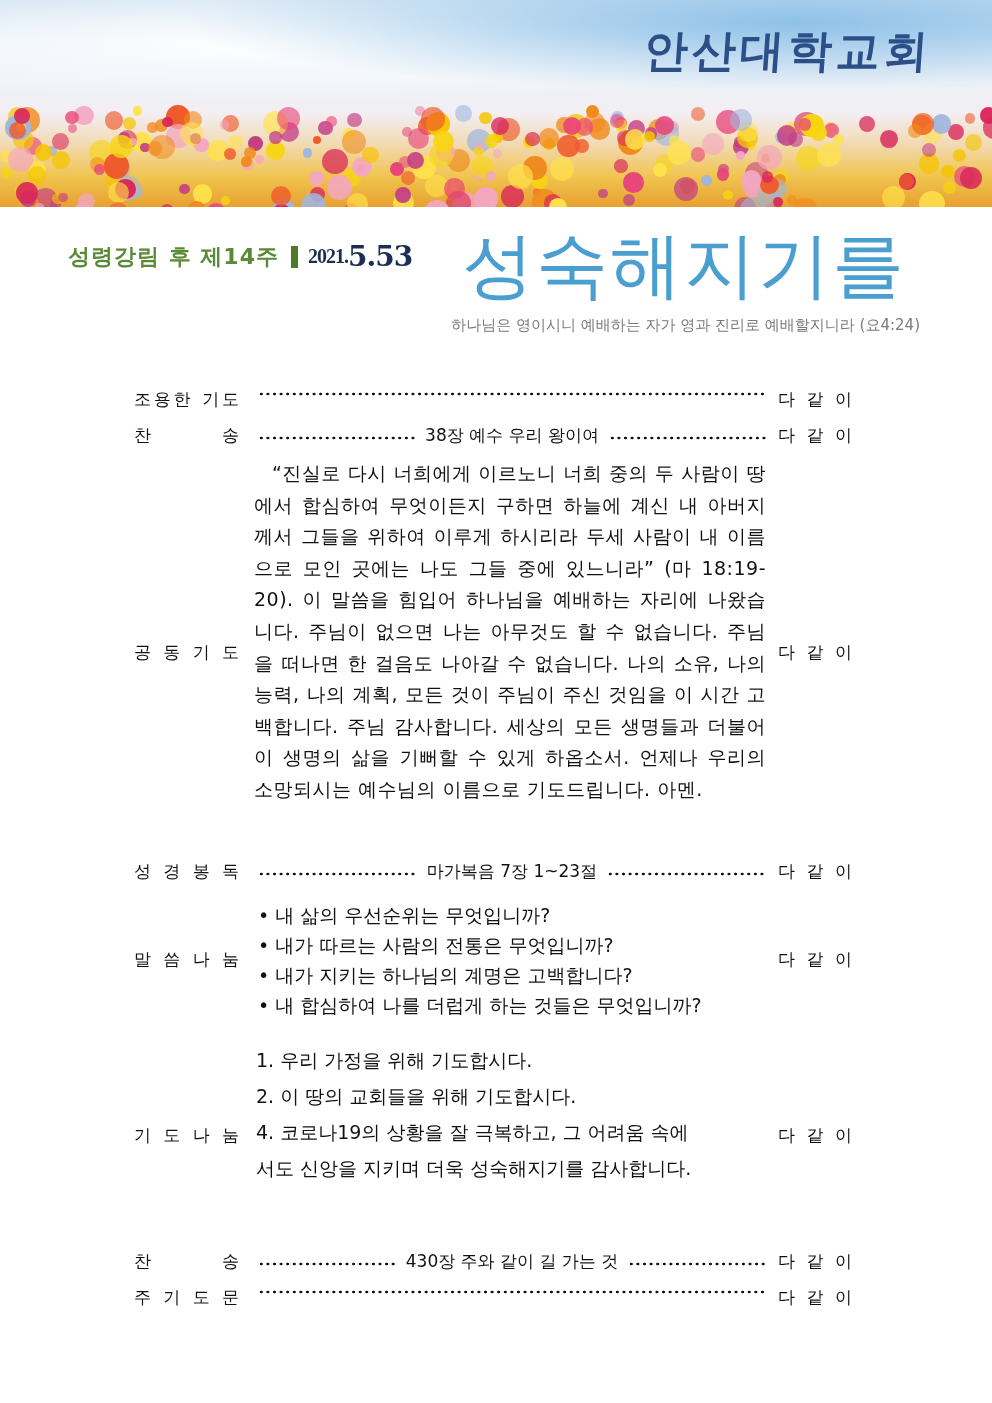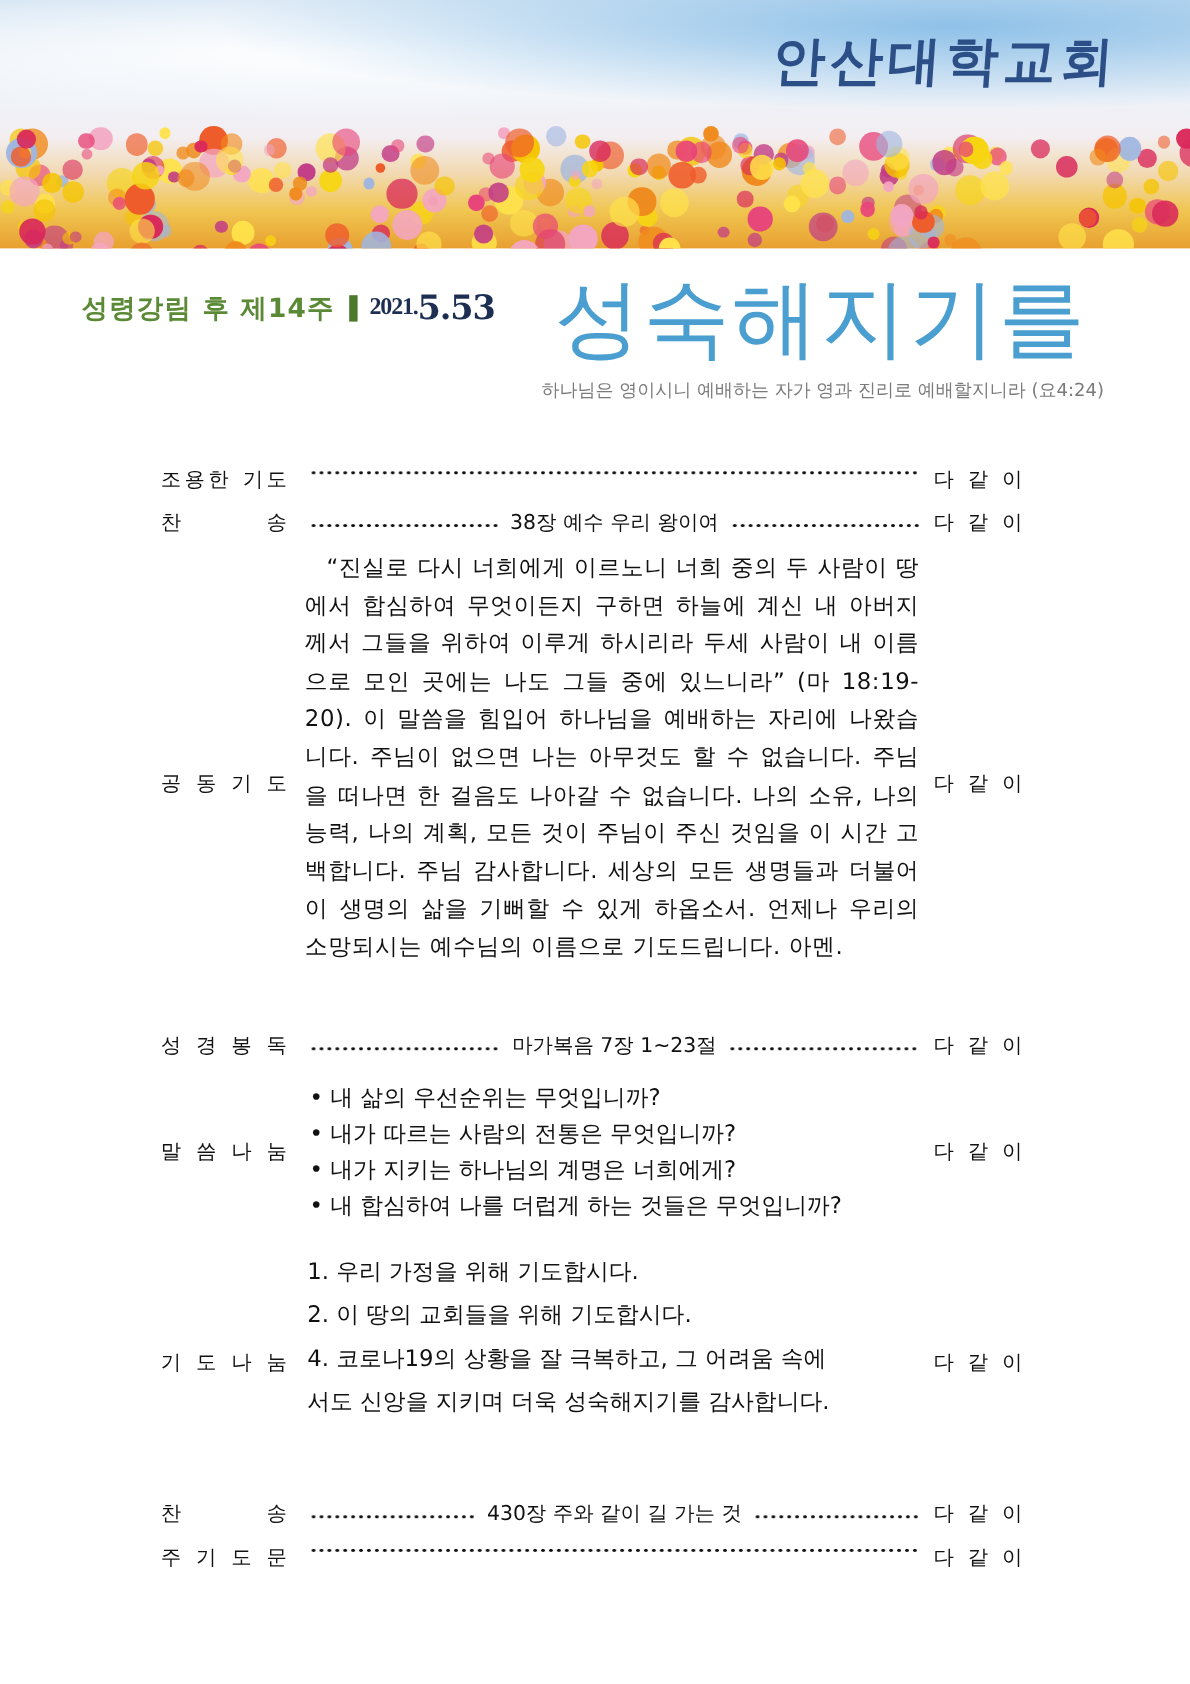--- a/index.html
+++ b/index.html
@@ -399,21 +399,21 @@
 <div class="row" style="top:900px; height:125px;">
   <div class="label" style="top:48px;">
     <span>말</span>
       <span>씀</span>
       <span>나</span>
       <span>눔</span>
   </div>
   <div class="list" style="top:0;">
     <div>• 내 삶의 우선순위는 무엇입니까?</div>
     <div>• 내가 따르는 사람의 전통은 무엇입니까?</div>
-    <div>• 내가 지키는 하나님의 계명은 너희에게?</div>
+    <div>• 내가 지키는 하나님의 계명은 고백합니다?</div>
     <div>• 내 합심하여 나를 더럽게 하는 것들은 무엇입니까?</div>
   </div>
   <div class="who" style="top:48px;">
     <span>다</span>
       <span>같</span>
       <span>이</span>
   </div>
 </div>
 
 <div class="row" style="top:1042px; height:185px;">

